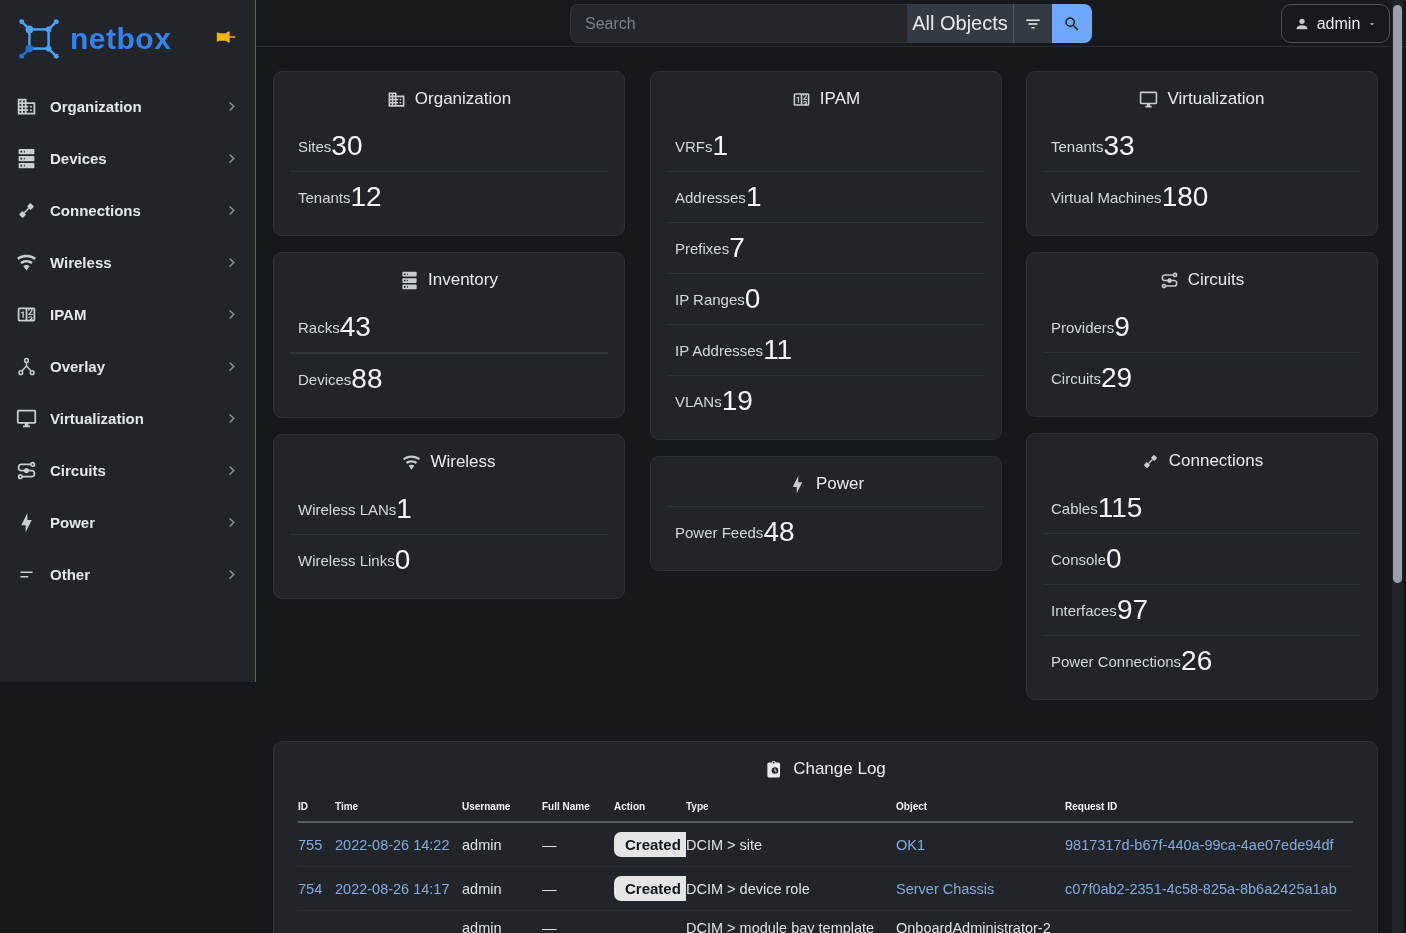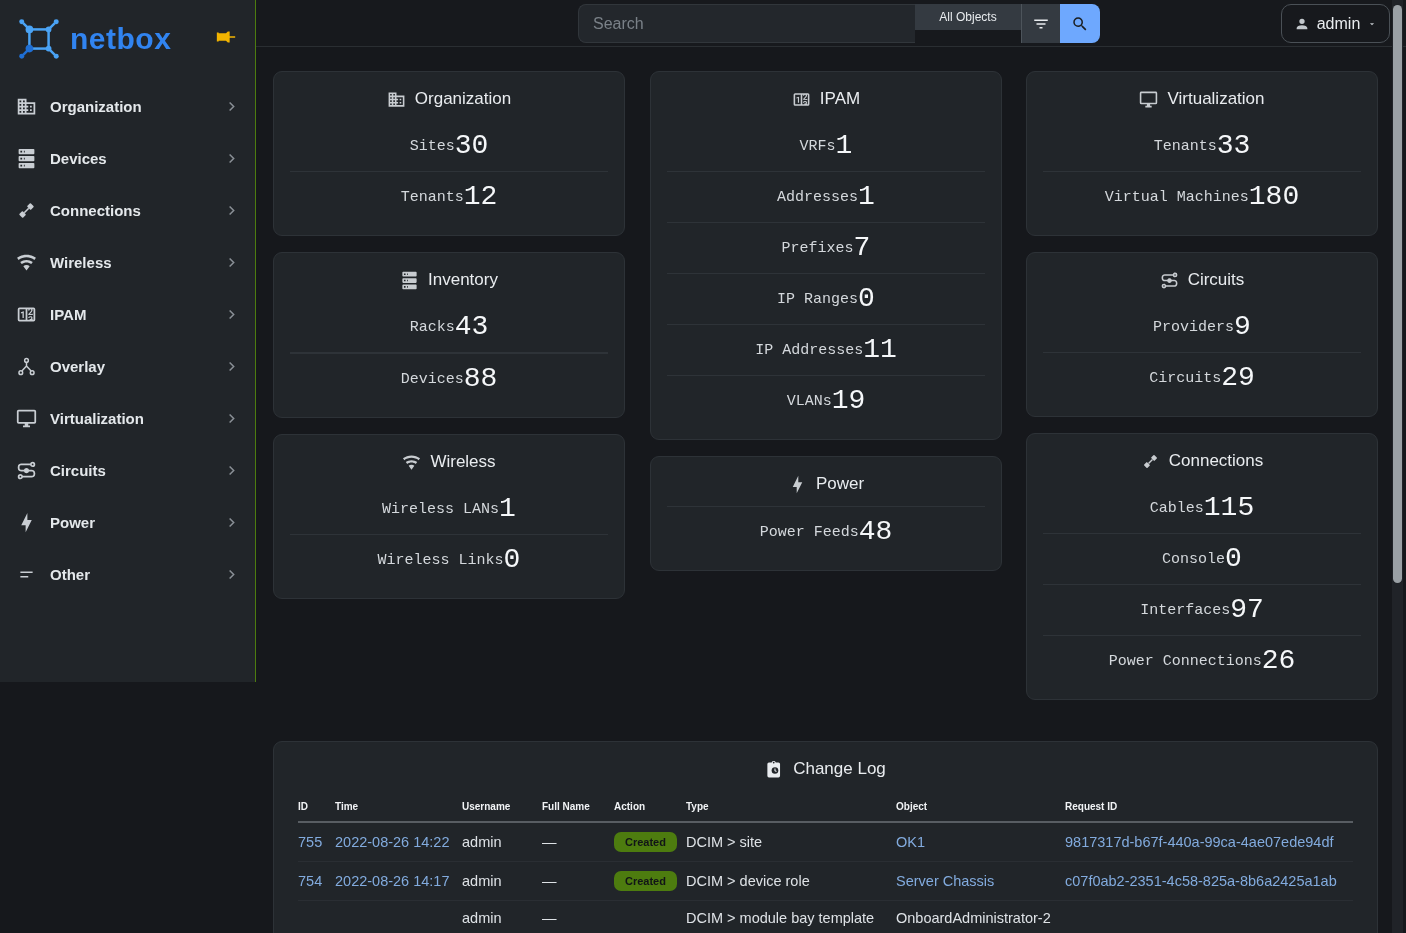--- a/index.html
+++ b/index.html
@@ -20,27 +20,27 @@
   .logo-text { font-size:30px; font-weight:700; color:#3184f0; margin-left:8px; letter-spacing:.5px; }
   .pin-btn { position:absolute; right:18px; top:26px; width:22px; height:22px; color:#f2b400; cursor:pointer; }
 
   .nav { margin-top:2px; }
   .nav-item { display:flex; align-items:center; height:52px; padding:0 16px; cursor:pointer; }
   .nav-item .ic { width:21px; height:21px; color:#c9ced3; flex:0 0 auto; }
   .nav-item .lbl { margin-left:13px; font-size:15px; font-weight:700; color:#e4e8eb; flex:1; }
   .nav-item .chev { width:15px; height:15px; color:#8a9096; }
 
   
-  .search-group { position:absolute; left:322px; top:4px; height:39px; display:flex; }
+  .search-group { position:absolute; left:314px; top:4px; height:39px; display:flex; }
   .search-input { width:337px; height:39px; background:#23272c; border:1px solid #31363b;
                   border-right:none; border-radius:8px 0 0 8px; color:#dee2e6;
                   font-size:16px; padding:0 14px; outline:none; font-family:inherit; }
   .search-input::placeholder { color:#7a8188; }
-  .scope-btn { width:106px; height:26px; background:#343a41; border:none; color:#e9ecef;
-               font-size:12px; font-family:inherit; cursor:pointer; }
+  .scope-btn { width:106px; height:39px; background:#343a41; border:none; color:#e9ecef;
+               font-size:20px; font-family:inherit; cursor:pointer; }
   .filter-btn { width:39px; height:39px; background:#343a41; border:none; border-left:1px solid #4d545b;
                 color:#e9ecef; cursor:pointer; display:flex; align-items:center; justify-content:center; }
   .filter-btn .ic { width:18px; height:18px; }
   .go-btn { width:40px; height:39px; background:#6ea8fe; border:none; border-radius:0 8px 8px 0;
             color:#1a1e21; cursor:pointer; display:flex; align-items:center; justify-content:center; }
   .go-btn .ic { width:18px; height:18px; }
 
   .user-btn { position:absolute; right:16px; top:4px; width:109px; height:39px;
               background:transparent; border:1px solid #4a5056; border-radius:10px;
               color:#e9ecef; font-size:16px; font-family:inherit; cursor:pointer;
@@ -52,41 +52,41 @@
   .col { position:absolute; width:352px; }
   .col1 { left:17px;  top:24px; }
   .col2 { left:394px; top:24px; }
   .col3 { left:770px; top:24px; }
 
   .card { background:#212529; border:1px solid #2d3237; border-radius:9px;
           margin-bottom:16px; padding-bottom:13px; }
   .card-head { display:flex; align-items:center; justify-content:center; gap:9px;
                padding:17px 0 12px; font-size:17px; color:#e9ecef; }
   .card-head .ic { width:19px; height:19px; color:#c8ccd0; }
-  .stat-row { display:flex; justify-content:center; align-items:center;
-              height:50px; padding:0 24px; cursor:pointer;font-family:Liberation Mono, monospace; }
+  .stat-row { display:flex; justify-content:flex-start; align-items:center;
+              height:50px; padding:0 24px; cursor:pointer; }
   .stat-row .s-lbl { font-size:15px; color:#d4d8dc; }
   .stat-row .s-val { font-size:28px; color:#f5f7f9; line-height:1; }
   .rule { border-top:1px solid #2e3338; margin:0 16px; }
 
   
   .changelog { position:absolute; left:17px; top:694px; width:1105px; height:400px;
                background:#212529; border:1px solid #2d3237; border-radius:9px;
                padding:0 24px; overflow:hidden; }
   .cl-head { display:flex; align-items:center; justify-content:center; gap:9px;
              padding:17px 0 14px; font-size:17px; color:#e9ecef;text-align:right; }
   .cl-head .ic { width:19px; height:19px; color:#e9ecef; }
   table { width:100%; border-collapse:collapse; table-layout:fixed; }
   th { text-align:left; font-size:10px; color:#f1f3f5; font-weight:700;
        padding:8px 8px 9px 0; border-bottom:2px solid #585d62; }
   td { font-size:14.5px; color:#dee2e6; padding:9px 8px 9px 0;
        border-bottom:1px solid #2a2e33; white-space:nowrap; overflow:hidden; }
   .lnk { color:#82abde; cursor:pointer; text-decoration:none; }
-  .badge-created { display:inline-block; background:#4d7c0f; color:#111417;
-                   font-weight:700; font-size:11px; padding:4px 11px; border-radius:7px; }
+  .badge-created { display:inline-block; background:#e5e5e5; color:#111417;
+                   font-weight:700; font-size:15px; padding:4px 11px; border-radius:7px; }
 
   
   .scrollbar { position:absolute; right:3px; top:0; bottom:0; width:11px;
                background:#202328; z-index:5; }
   .scroll-thumb { position:absolute; left:1px; top:5px; width:9px; height:578px;
                   background:#9aa0a5; border-radius:5px; }
 
   .hidden-defs { position:absolute; width:0; height:0; overflow:hidden; }
 </style>
 </head>

